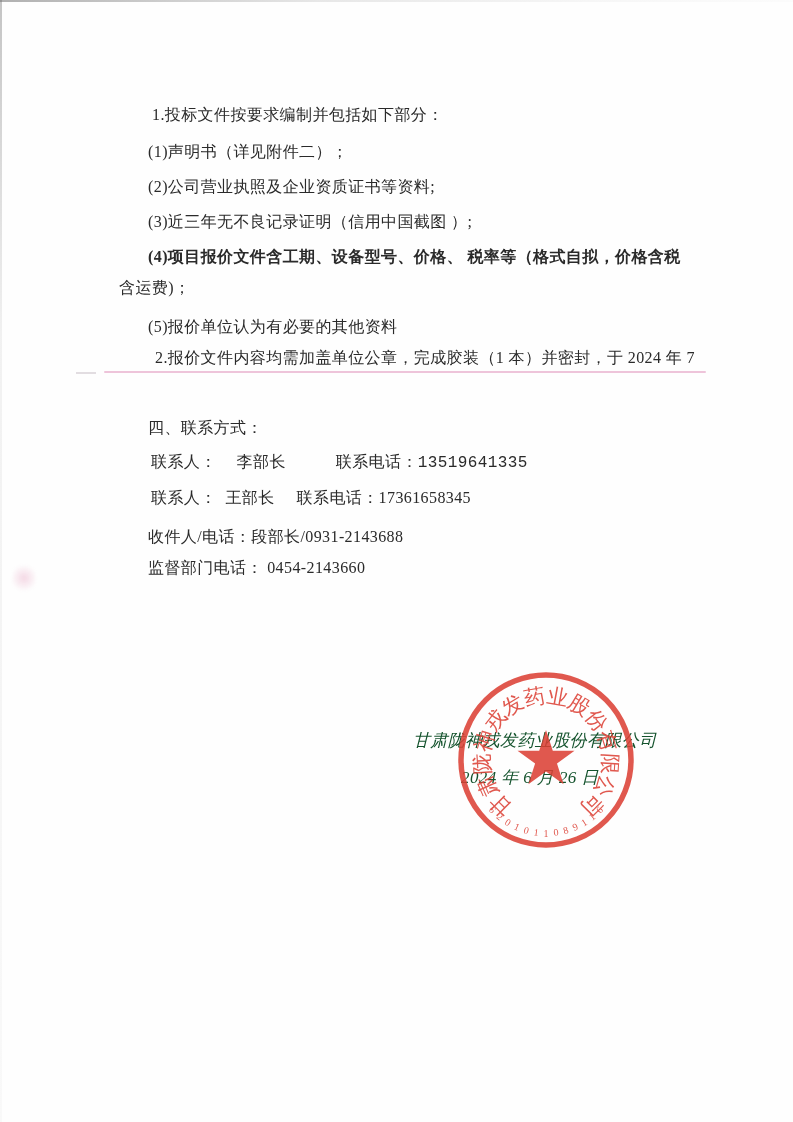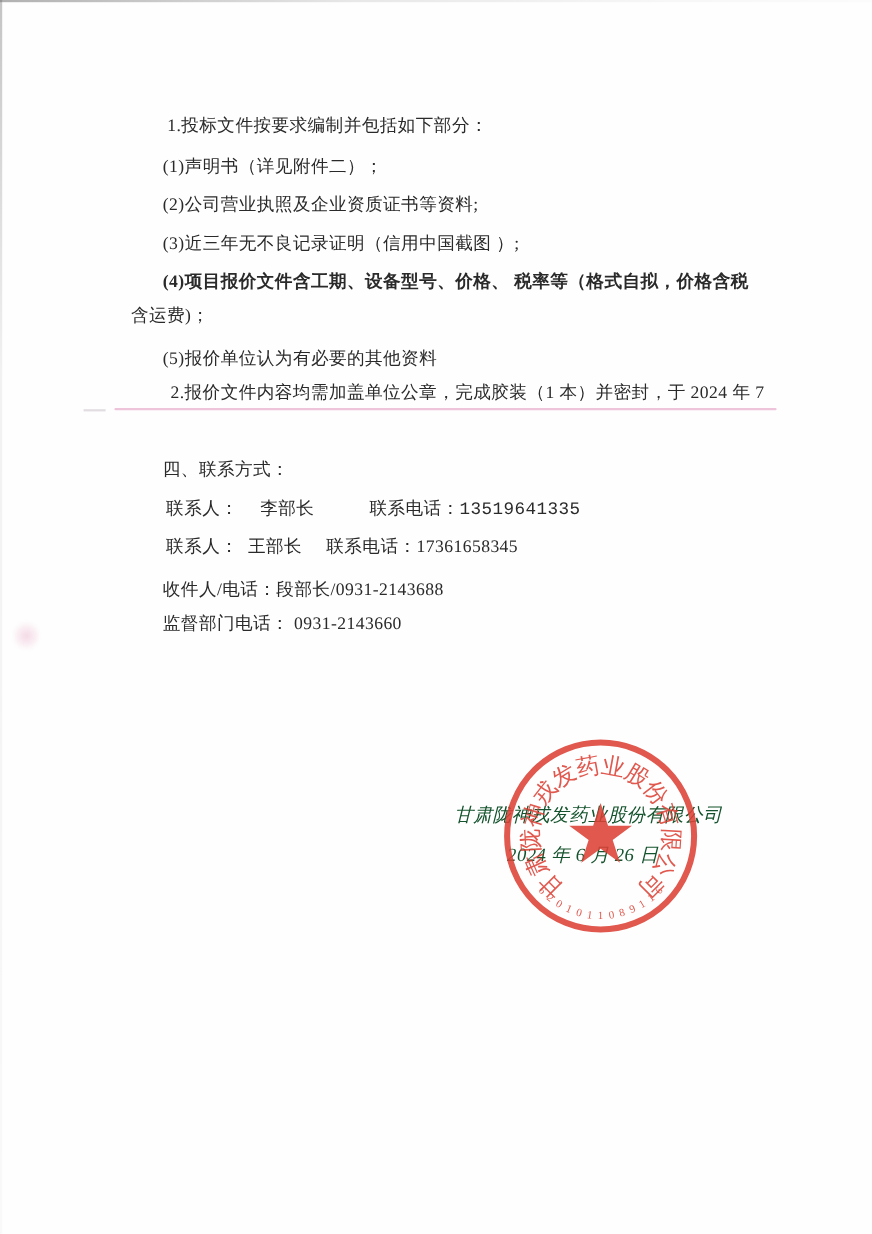--- a/index.html
+++ b/index.html
@@ -53,21 +53,21 @@
   <div class="ln l2">(2)公司营业执照及企业资质证书等资料;</div>
   <div class="ln l3">(3)近三年无不良记录证明（信用中国截图 ）;</div>
   <div class="ln l4">(4)项目报价文件含工期、设备型号、价格、 税率等（格式自拟，价格含税</div>
   <div class="ln l5">含运费)；</div>
   <div class="ln l6">(5)报价单位认为有必要的其他资料</div>
   <div class="ln l7">2.报价文件内容均需加盖单位公章，完成胶装（1 本）并密封，于 2024 年 7</div>
   <div class="ln l9">四、联系方式：</div>
   <div class="ln l10">联系人：  李部长     联系电话：13519641335</div>
   <div class="ln l11">联系人：  王部长     联系电话：17361658345</div>
   <div class="ln l12">收件人/电话：段部长/0931-2143688</div>
-  <div class="ln l13">监督部门电话： 0931-2143660</div>
+  <div class="ln l13">监督部门电话： 0454-2143660</div>
 
   <div class="artifact-line" style="background: rgb(238, 196, 218);"></div>
   <div class="artifact-dash"></div>
   <div class="artifact-smudge"></div>
 
   <div class="sig sig-company">甘肃陇神戎发药业股份有限公司</div>
   <div class="sig sig-date">2024 年 6 月 26 日</div>
 
   <svg class="seal" viewBox="0 0 200 200">
     <circle id="seal-ring" cx="100" cy="100" r="85" fill="none" stroke-width="5.5" stroke="#dc4035"></circle>

